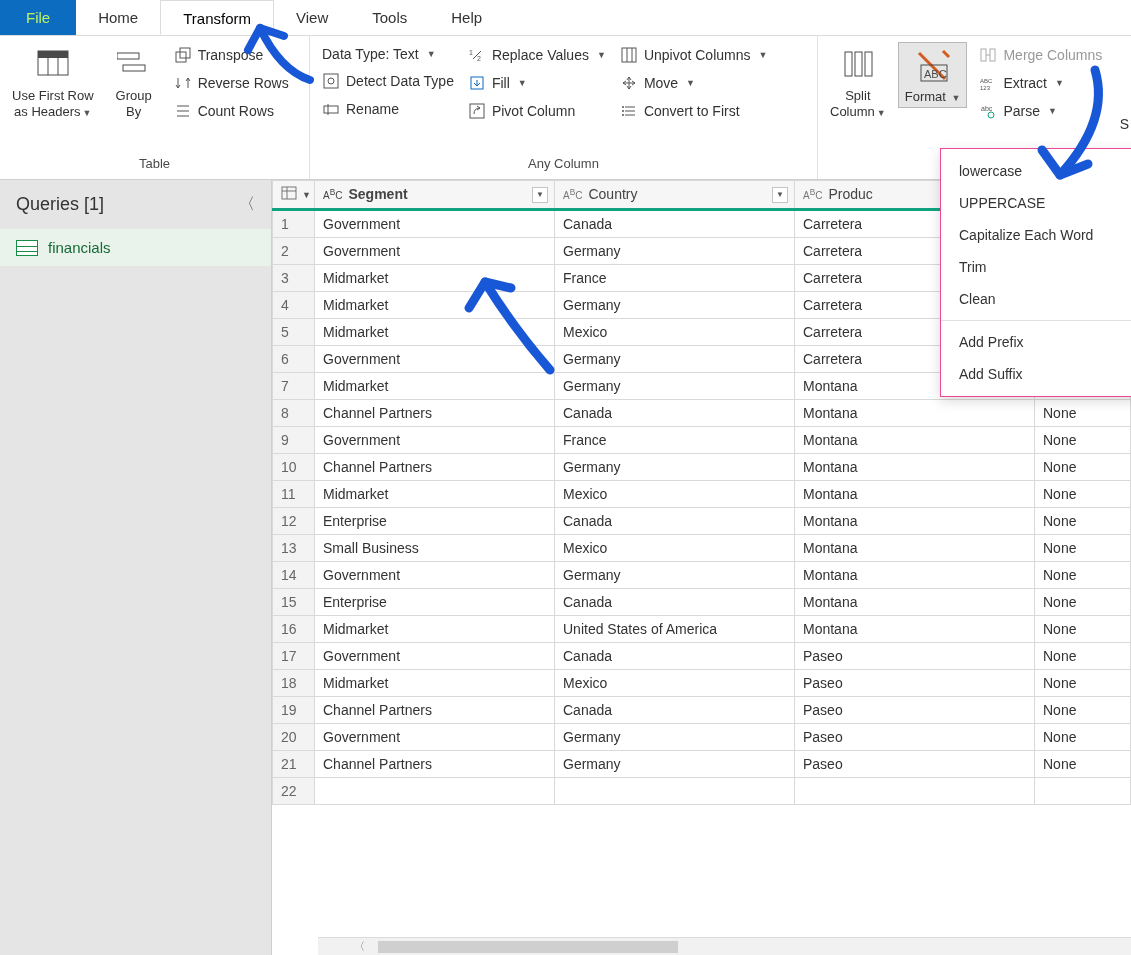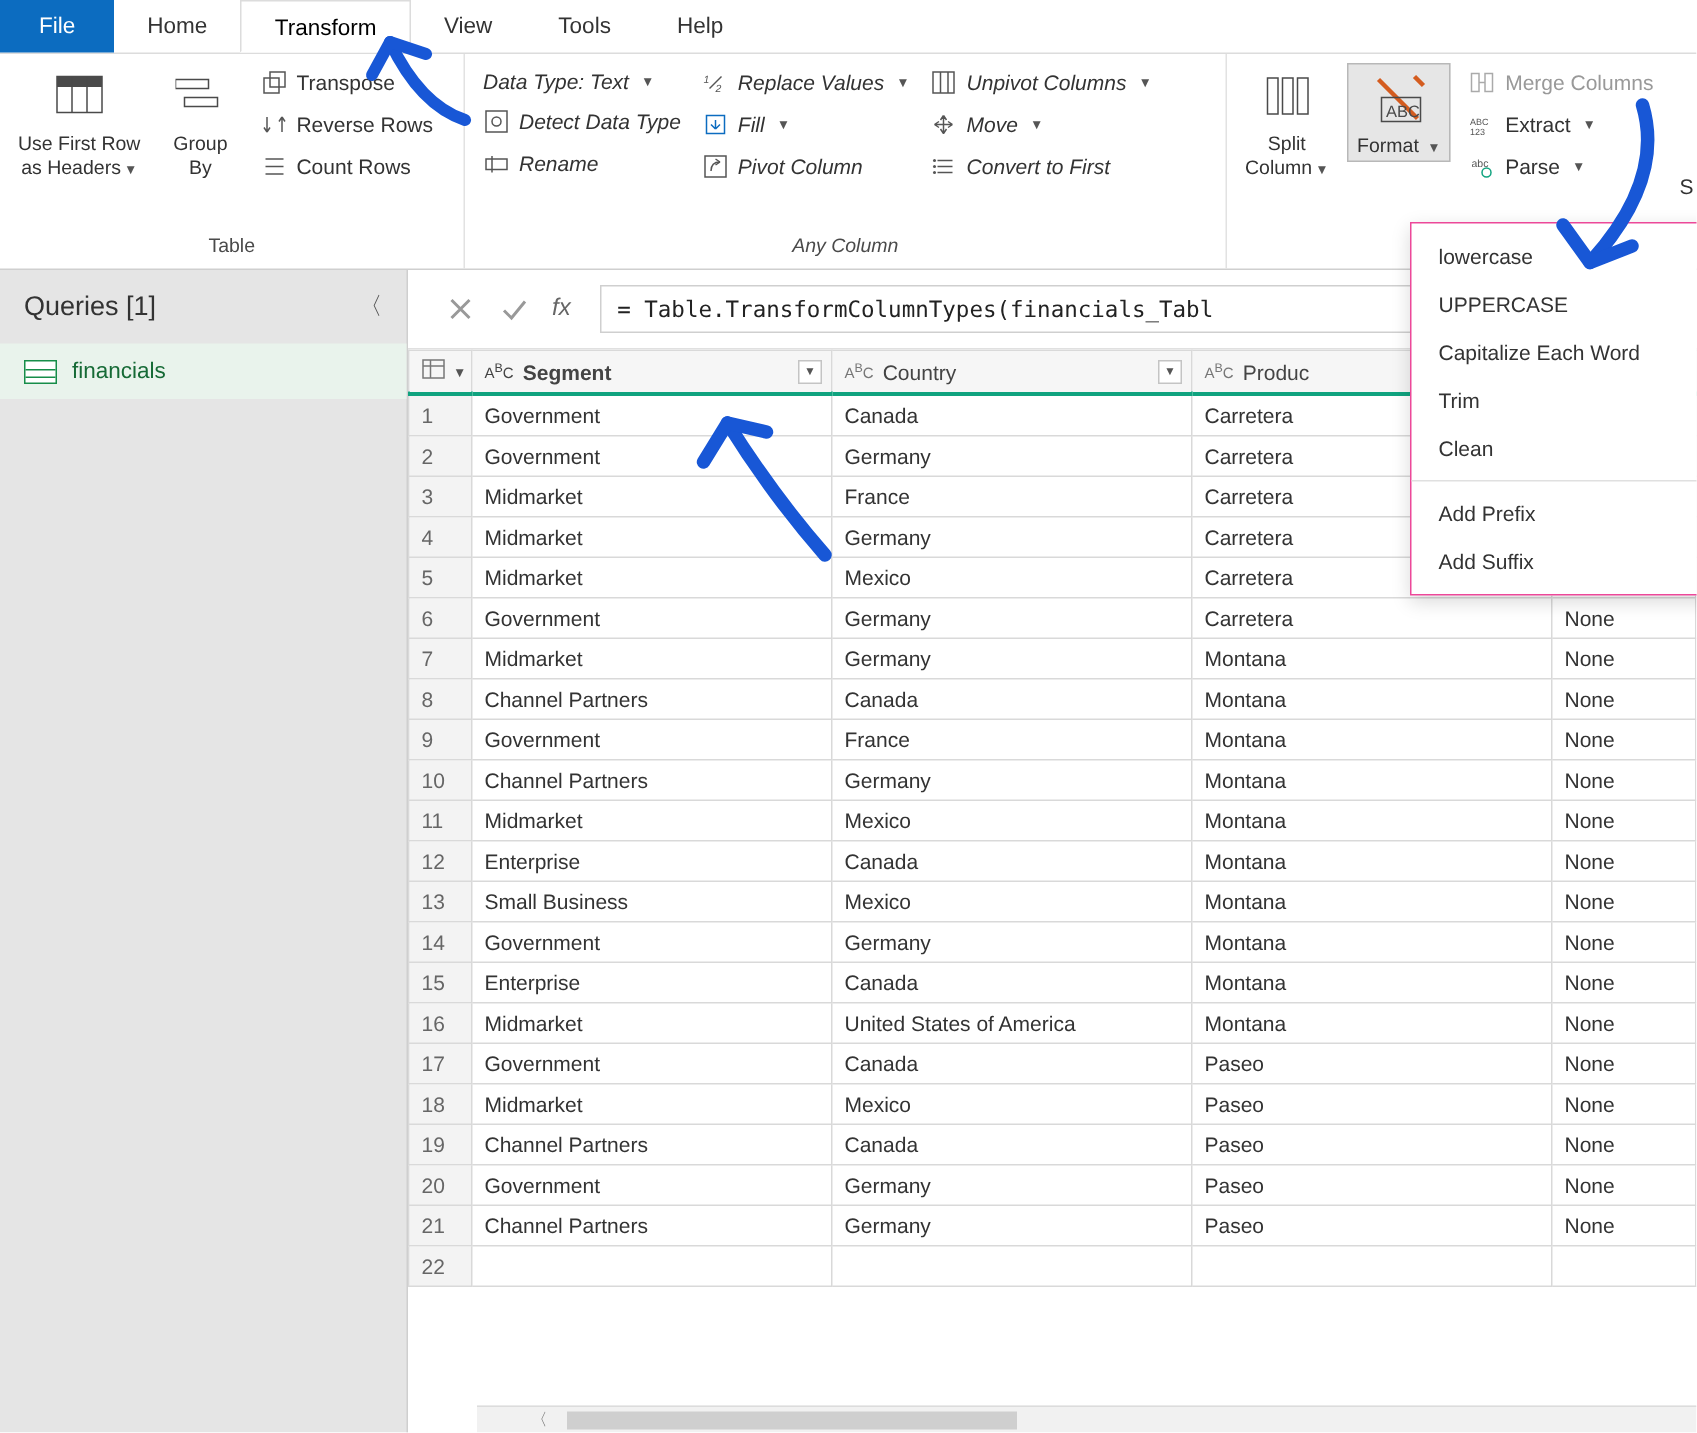--- a/index.html
+++ b/index.html
@@ -12,21 +12,21 @@
     overflow: hidden;
     background: #fff;
     position: relative;
   }
   
   .tabs { display: flex; height: 36px; border-bottom: 1px solid #dcdcdc; background: #fff; }
   .tab {
     padding: 0 22px; line-height: 36px; font-size: 15px; color: #333; cursor: pointer;
     position: relative;
   }
-  .tab.file { background: #0c6cc0; color: #ffffff; padding: 0 26px; }
+  .tab.file { background: #0c6cc0; color: #bef264; padding: 0 26px; }
   .tab.active { color: #000; }
   .tab.active::after {
     content: ""; position: absolute; left: 0; right: 0; bottom: -1px; height: 3px;
     background: transparent;
   }
   .tab.transform { border: 1px solid #dcdcdc; border-bottom: 1px solid #fff; }
 
   
   .ribbon { display: flex; border-bottom: 1px solid #cfcfcf; height: 144px; background: #fff; }
   .group {
@@ -205,21 +205,21 @@
                 <line x1="2" y1="13" x2="14" y2="13" stroke="#555"></line>
               </svg>
           </span>
           <span>Count Rows</span>
         </div>
       </div>
     </div>
     <div class="group-label">Table</div>
   </div>
 
-  <div class="group" style="width:508px;font-style:italic;">
+  <div class="group" style="width:508px;">
     <div class="group-body">
       <div class="mini-col">
         <div class="mini-btn">
           <span>Data Type: Text</span>
             <span class="dd">▼</span>
         </div>
         <div class="mini-btn">
           <span class="icon">
             <svg width="16" height="16">
                 <rect x="1" y="1" width="14" height="14" fill="none" stroke="#555"></rect>
@@ -377,34 +377,20 @@
       <span>Queries [1]</span>
       <span style="font-size:16px;color:#555;cursor:pointer;">〈</span>
     </div>
     <div class="query-item">
       <span class="qicon"></span>
       <span>financials</span>
     </div>
   </div>
 
   <div class="grid-pane">
-    <div class="formula-row">
-      <span class="tool">
-        <svg width="16" height="16">
-            <path d="M2 2 L14 14 M14 2 L2 14" stroke="#999" stroke-width="2"></path>
-          </svg>
-      </span>
-      <span class="tool">
-        <svg width="18" height="16">
-            <path d="M2 9 L7 14 L16 3" stroke="#999" stroke-width="2" fill="none"></path>
-          </svg>
-      </span>
-      <span class="fx">fx</span>
-      <div class="formula-box">= Table.TransformColumnTypes(financials_Tabl</div>
-    </div>
 
     <div class="grid-scroll">
       <table class="data">
         <colgroup>
           <col style="width:42px">
             <col style="width:240px">
             <col style="width:240px">
             <col style="width:240px">
             <col>
         </colgroup>

